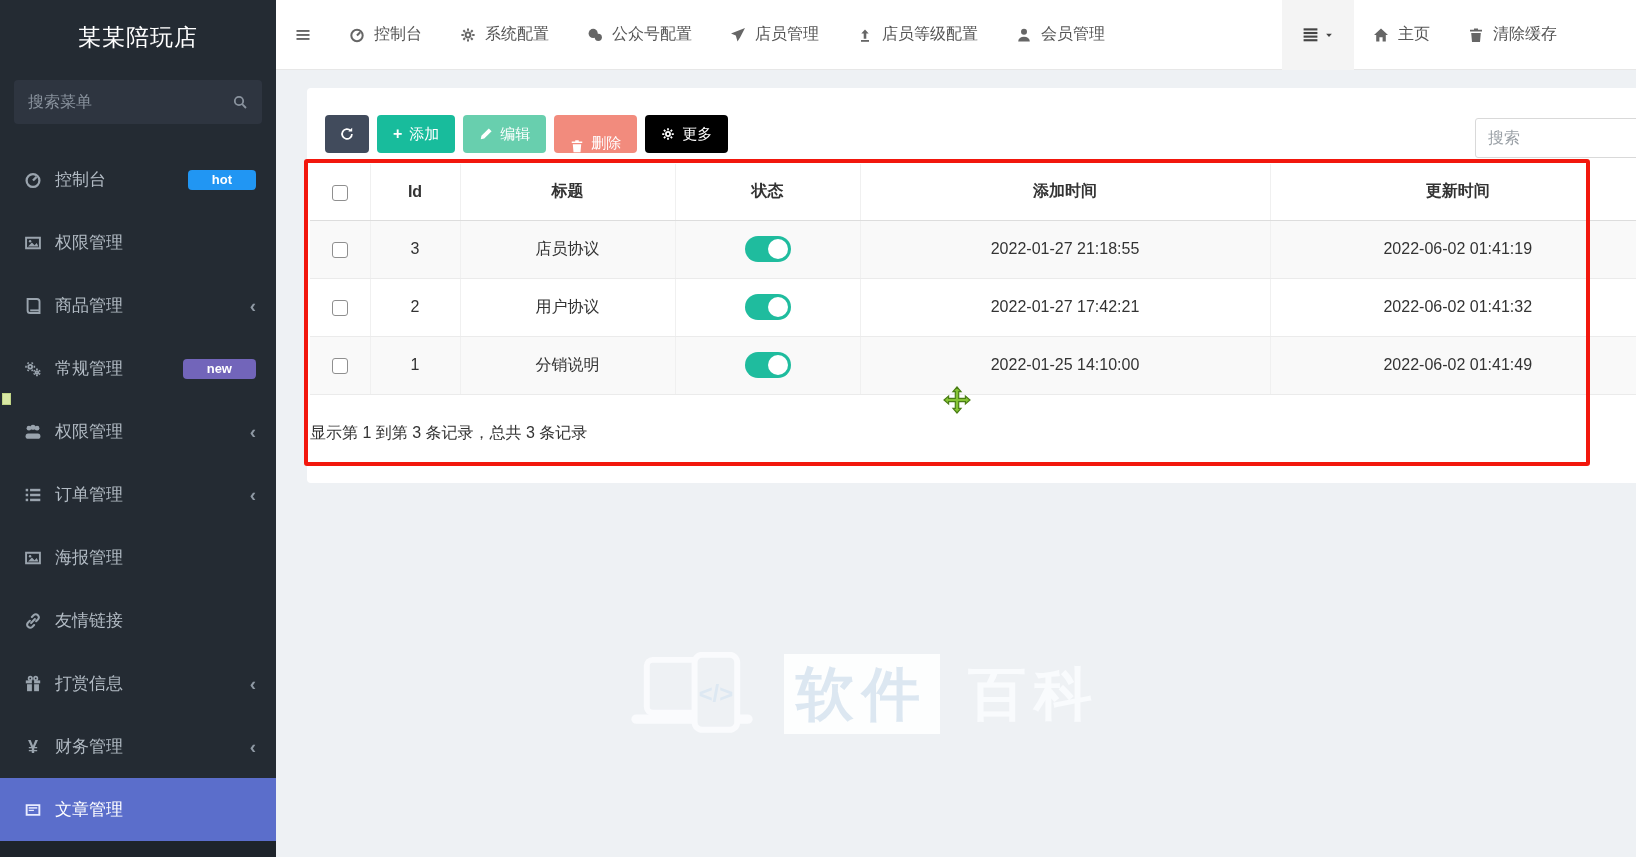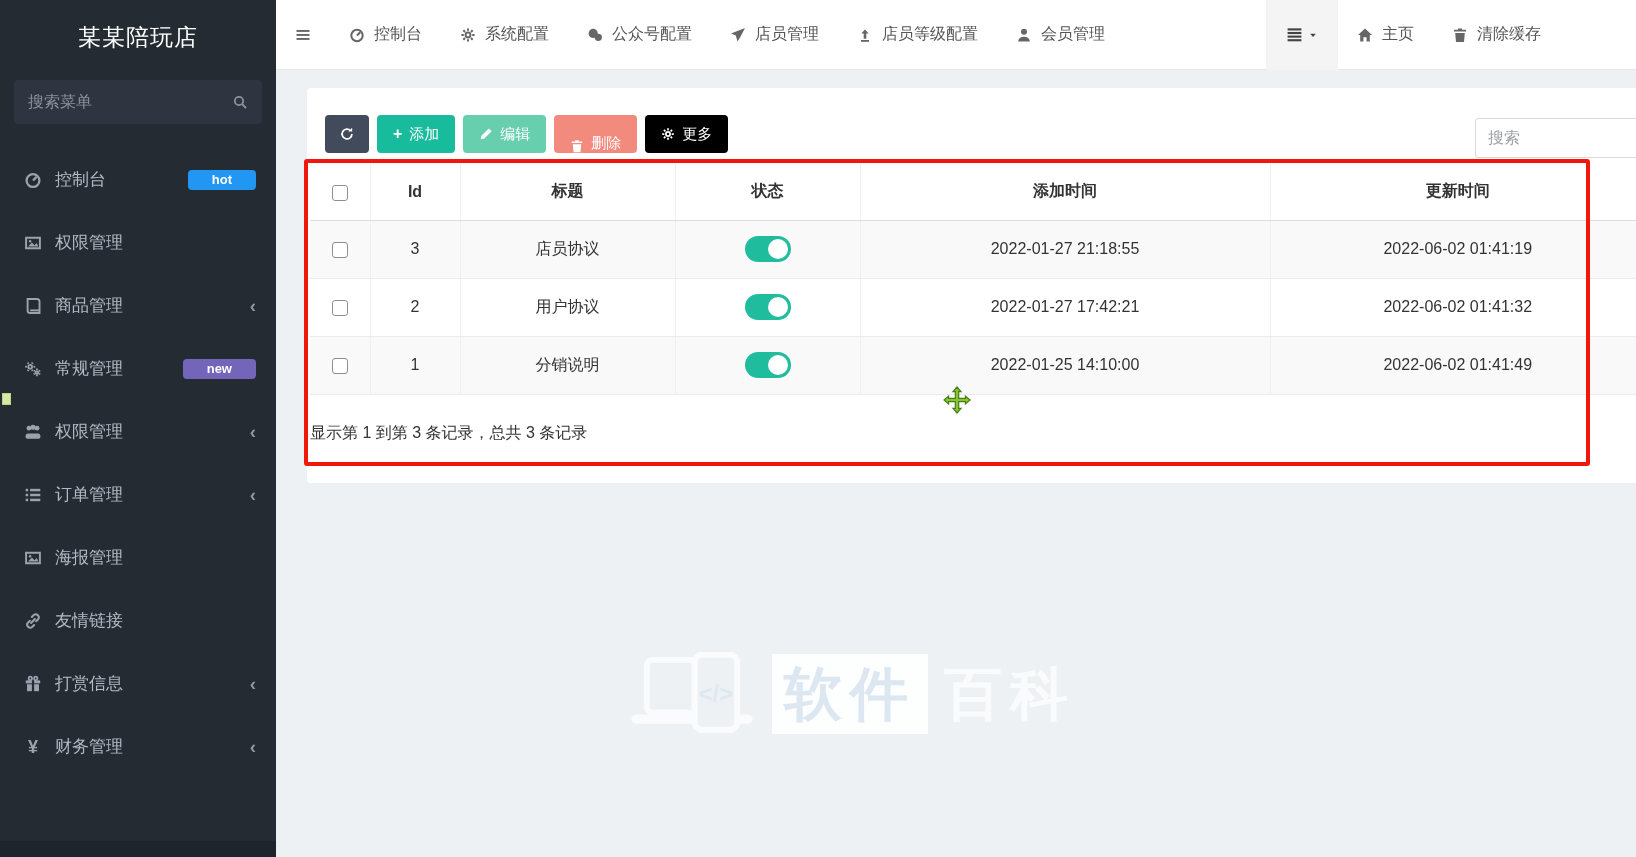--- a/index.html
+++ b/index.html
@@ -32,21 +32,21 @@
   .green-artifact { position:absolute; left:2px; top:393px; width:9px; height:12px;
     background:#d9e9a5; border:1px solid #c0d486; z-index:60; }
 
   
   .navbar { position:absolute; left:276px; top:0; width:1360px; height:70px; background:#fff;
     border-bottom:1px solid #e7e7e7; display:flex; align-items:center; z-index:9; }
   .nav-item { display:flex; align-items:center; gap:9px; height:70px; padding:0 19px;
     font-size:16px; color:#555; cursor:pointer; white-space:nowrap; }
   .nav-item .ic { color:#666; font-size:16px; }
   .nav-burger { font-size:17px; color:#555; }
-  .nav-right { margin-left:auto; display:flex; align-items:center; height:70px; padding-right:76px; }
+  .nav-right { margin-left:auto; display:flex; align-items:center; height:70px; padding-right:60px; }
   .nav-dd { width:72px; height:70px; background:#f4f4f4; display:flex; align-items:center; justify-content:center;
     gap:5px; cursor:pointer; color:#444; }
   .nav-dd .ic { font-size:17px; }
   .nav-dd .caret { font-size:10px; color:#444; }
 
   
   .panel { position:absolute; left:307px; top:88px; width:1337px; height:395px; background:#fff; border-radius:4px; z-index:2; }
 
   .toolbar { position:absolute; left:325px; top:115px; display:flex; gap:8px; z-index:3; }
   .btn { height:38px; border:none; border-radius:4px; color:#fff; font-size:15px; display:flex;
@@ -77,21 +77,21 @@
   .toggle { display:inline-block; width:46px; height:26px; border-radius:13px; background:#1fbc9e;
     position:relative; vertical-align:middle; cursor:pointer; }
   .toggle::after { content:""; position:absolute; right:3px; top:3px; width:20px; height:20px; border-radius:50%; background:#fff; }
 
   .summary { position:absolute; left:310px; top:423px; font-size:16px; color:#333; z-index:3; }
 
   .redbox { position:absolute; left:304px; top:159px; width:1286px; height:307px;
     border:4px solid #f2170d; border-radius:3px; pointer-events:none; z-index:40; }
 
   
-  .watermark { position:absolute; left:628px; top:652px; display:flex; align-items:center; gap:16px; z-index:1; }
+  .watermark { position:absolute; left:628px; top:652px; display:flex; align-items:center; gap:28px; z-index:1; }
   .wm-icon svg { width:128px; height:84px; display:block; }
   .wm-text { font-size:58px; font-weight:bold; letter-spacing:8px; line-height:1.2; white-space:nowrap; }
   .wm-block { background:rgba(255,255,255,0.88); padding:5px 12px; color:#dce7f1; }
   .wm-plain { color:#f9fbfd; }
 
   .move-cursor { position:absolute; left:943px; top:386px; width:28px; height:28px; z-index:70; pointer-events:none; }
   .move-cursor svg { width:28px; height:28px; display:block; }
 </style>
 </head>
 <body>
@@ -221,20 +221,30 @@
         </span>
         <span class="lbl">打赏信息</span>
         <span class="side-chev">‹</span>
       </div>
       <div class="side-item">
         <span class="ic">
           <b style="font-size:1em;line-height:1;">¥</b>
         </span>
         <span class="lbl">财务管理</span>
         <span class="side-chev">‹</span>
+      </div>
+      <div class="side-item active">
+        <span class="ic">
+          <svg viewBox="0 0 16 16" fill="currentColor">
+            <path fill-rule="evenodd" d="M1.5 2.8 h13 v10.4 h-13 Z M3.2 4.5 v7 h9.6 v-7 Z"></path>
+            <rect x="4.2" y="5.5" width="7.6" height="1.3"></rect>
+            <rect x="4.2" y="7.8" width="4.6" height="1.1"></rect>
+          </svg>
+        </span>
+        <span class="lbl">文章管理</span>
       </div>
     </div>
   <div class="side-bottom-strip"></div>
 </div>
 <div class="green-artifact"></div>
 
 <div class="navbar">
   <div class="nav-item nav-burger">
     <span class="ic">
         <svg viewBox="0 0 16 16" fill="currentColor">

